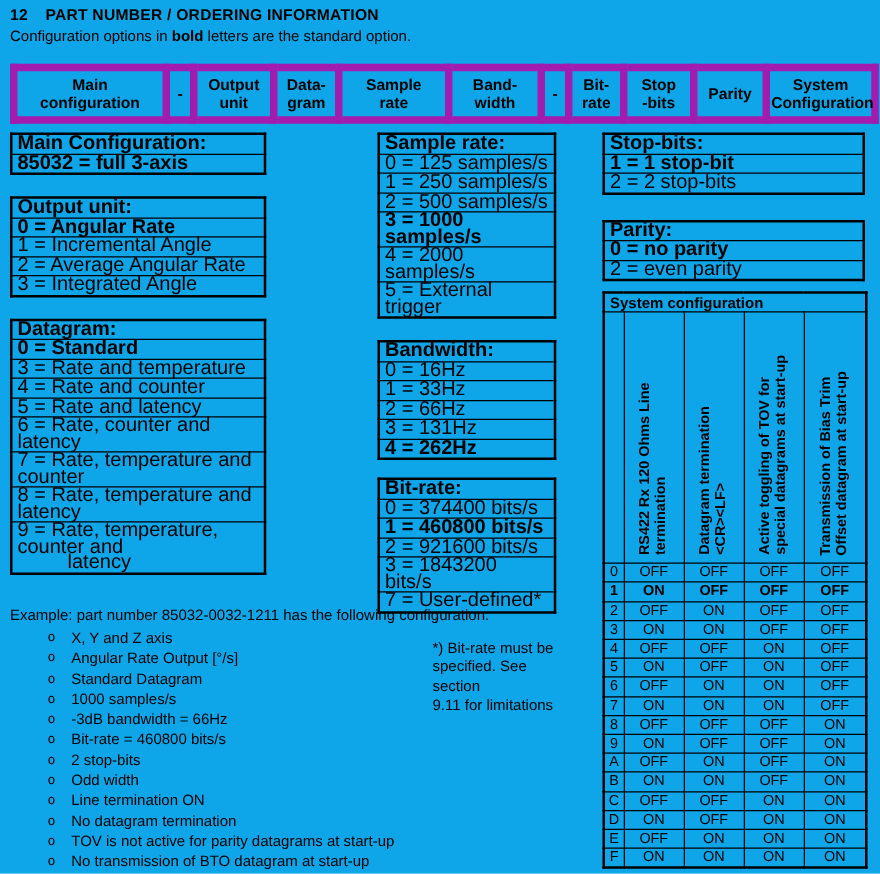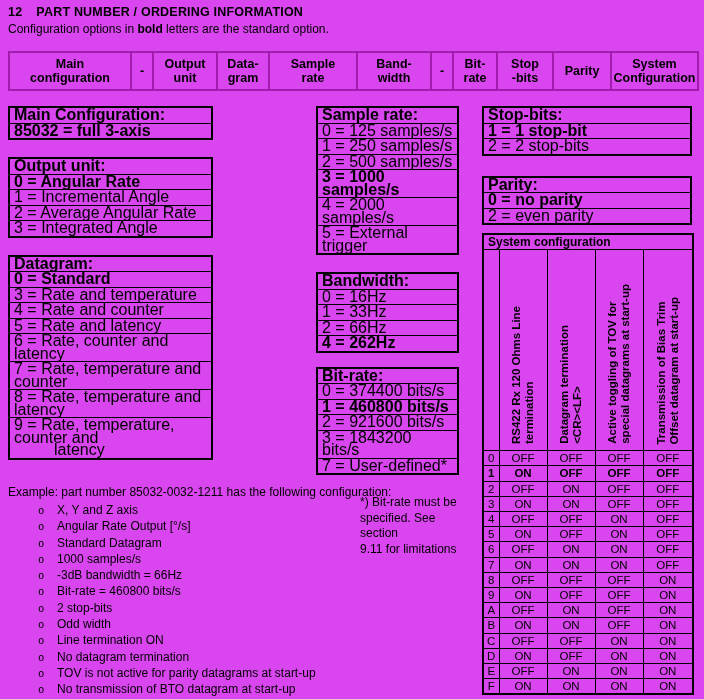--- a/index.html
+++ b/index.html
@@ -1,44 +1,44 @@
 <!DOCTYPE html>
 <html><head>
 <meta charset="utf-8">
 <style>
   html,body{margin:0;padding:0;background:#fff;}
   body{width:704px;height:699px;overflow:hidden;
        font-family:"Liberation Sans", sans-serif;color:#000;}
-  .page{position:relative;width:704px;height:699px;background:#d946ef;}
+  .page{position:relative;width:704px;height:699px;background:#0ea5e9;}
 
   .abs{position:absolute;}
 
   
   .doc-title{left:8px;top:5px;font-size:12.5px;font-weight:bold;letter-spacing:0.2px;}
   .doc-title .num{margin-right:14px;}
   .intro{left:8px;top:22px;font-size:12px;}
   .intro b{font-weight:bold;}
 
   
   table{border-collapse:collapse;}
   .part-table{left:8px;top:51px;width:689px;table-layout:fixed;}
-  .part-table td{border:2px solid #a21caf;font-weight:bold;font-size:12.5px;
+  .part-table td{border:6px solid #a21caf;font-weight:bold;font-size:12.5px;
                  text-align:center;vertical-align:middle;line-height:14px;
                  padding:4px 1px;white-space:pre-line;}
 
   
   .opt{width:100%;table-layout:fixed;border:2px solid #000;margin:0;}
   .opt th,.opt td{border:1.4px solid #000;font-size:16px;text-align:left;
                   padding:1px 4px;line-height:12.5px;white-space:pre-line;}
   .opt th{font-weight:bold;}
   .opt td{font-weight:normal;}
   .opt td.bold,tr.bold td{font-weight:bold;}
 
   .col-left{left:8px;top:106px;width:205px;}
-  .col-mid{left:292px;top:106px;width:143px;padding-left:24px;}
+  .col-mid{left:278px;top:106px;width:143px;padding-left:24px;}
   .col-right{left:482px;top:106px;width:210px;}
   .gap17{margin-bottom:17px;}
   .gap14{margin-bottom:14px;}
   .gap8{margin-bottom:8px;}
   .gap20{margin-bottom:20px;}
 
   .note{margin-top:20px;font-size:12px;line-height:15.5px;white-space:pre-line;margin-left:44px;}
 
   
   .sys{width:100%;table-layout:fixed;border:2px solid #000;}
@@ -226,20 +226,23 @@
       <tr>
             <td>0 = 16Hz</td>
           </tr>
           <tr>
             <td>1 = 33Hz</td>
           </tr>
           <tr>
             <td>2 = 66Hz</td>
           </tr>
           <tr>
+            <td>3 = 131Hz</td>
+          </tr>
+          <tr>
             <td class="bold">4 = 262Hz</td>
           </tr>
         </tbody>
     </table>
 
     <table class="opt">
       <thead>
           <tr>
             <th>Bit-rate:</th>
           </tr>

